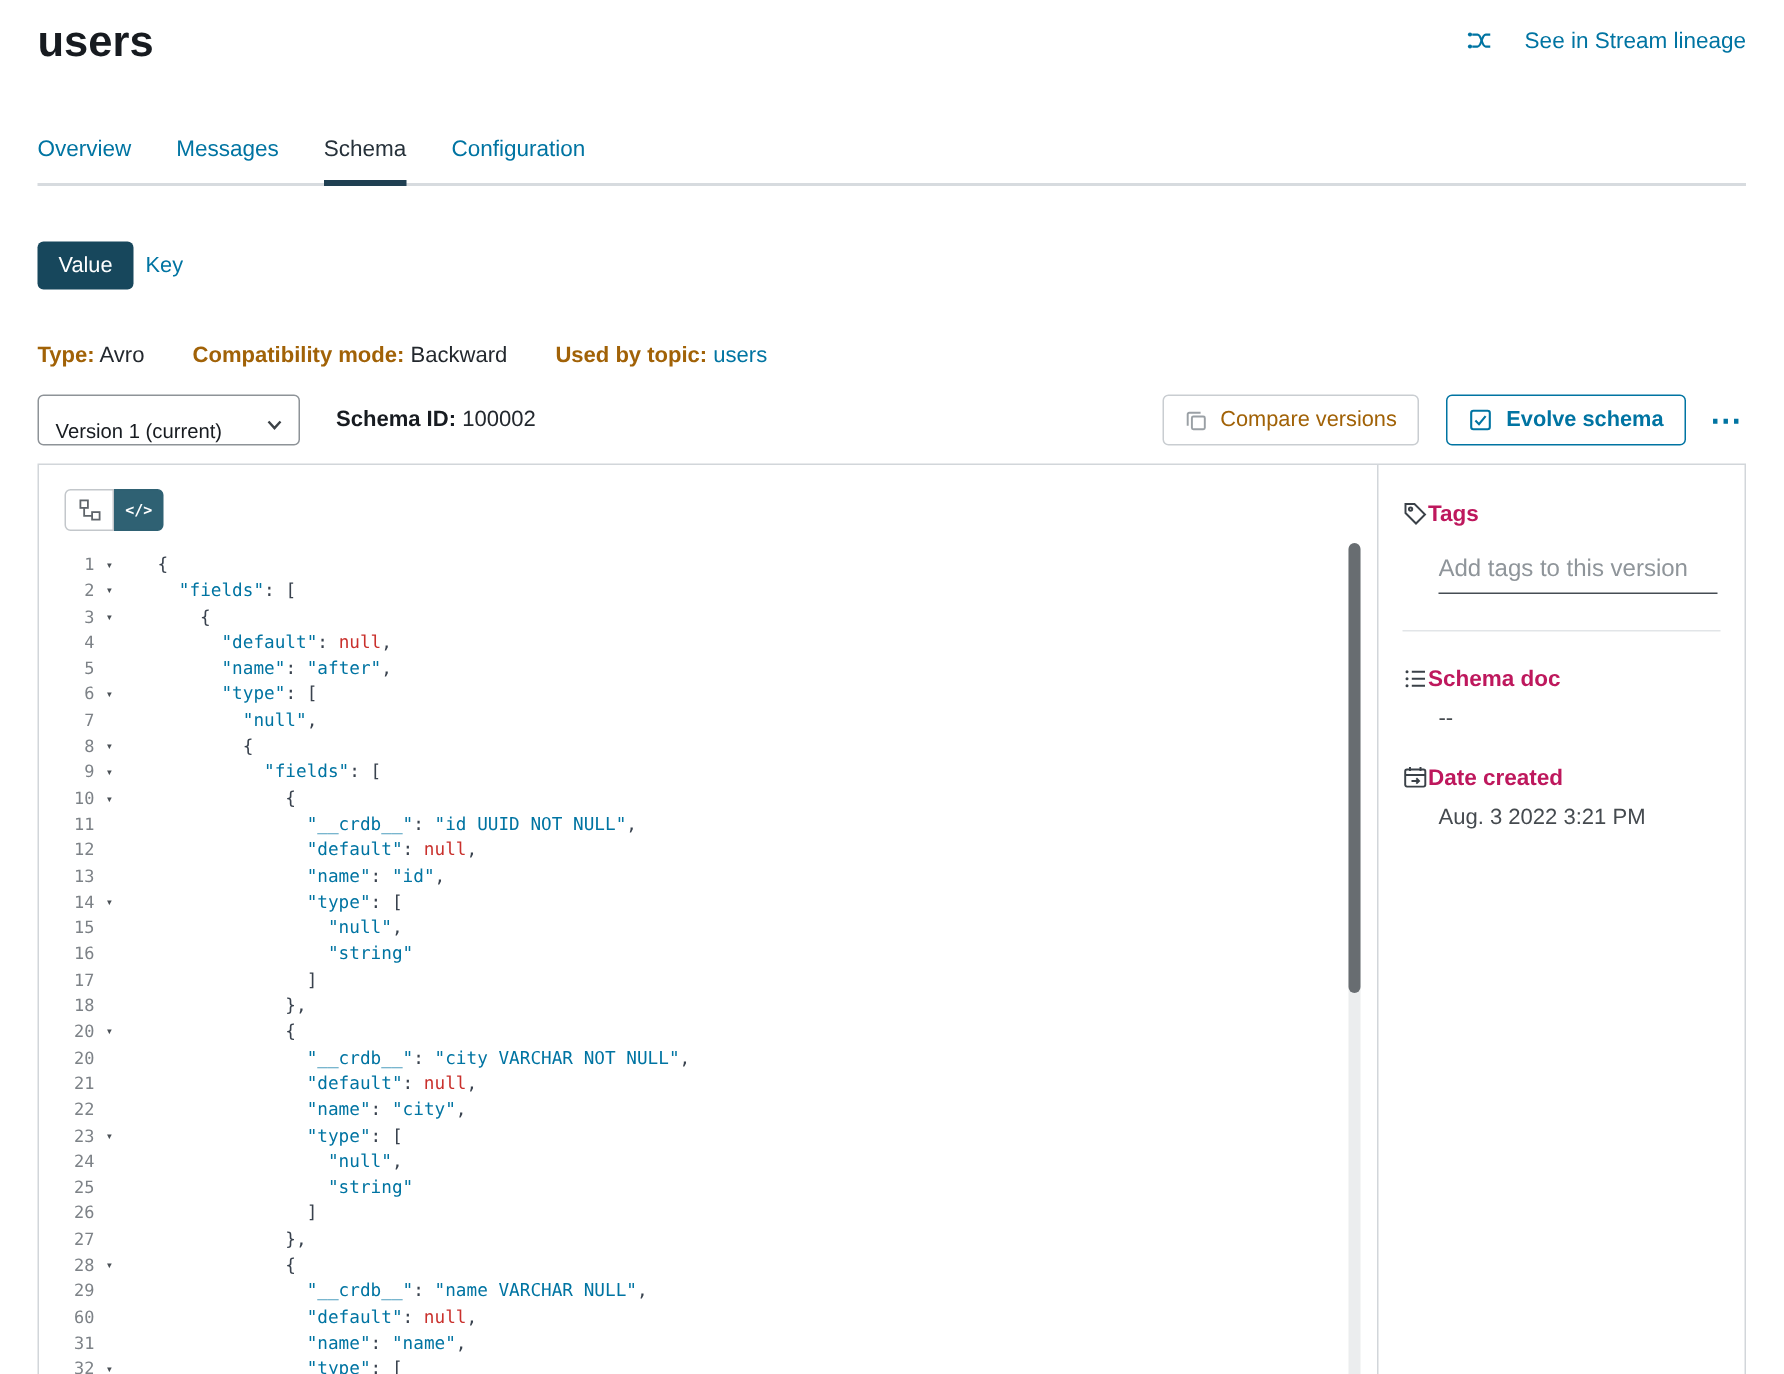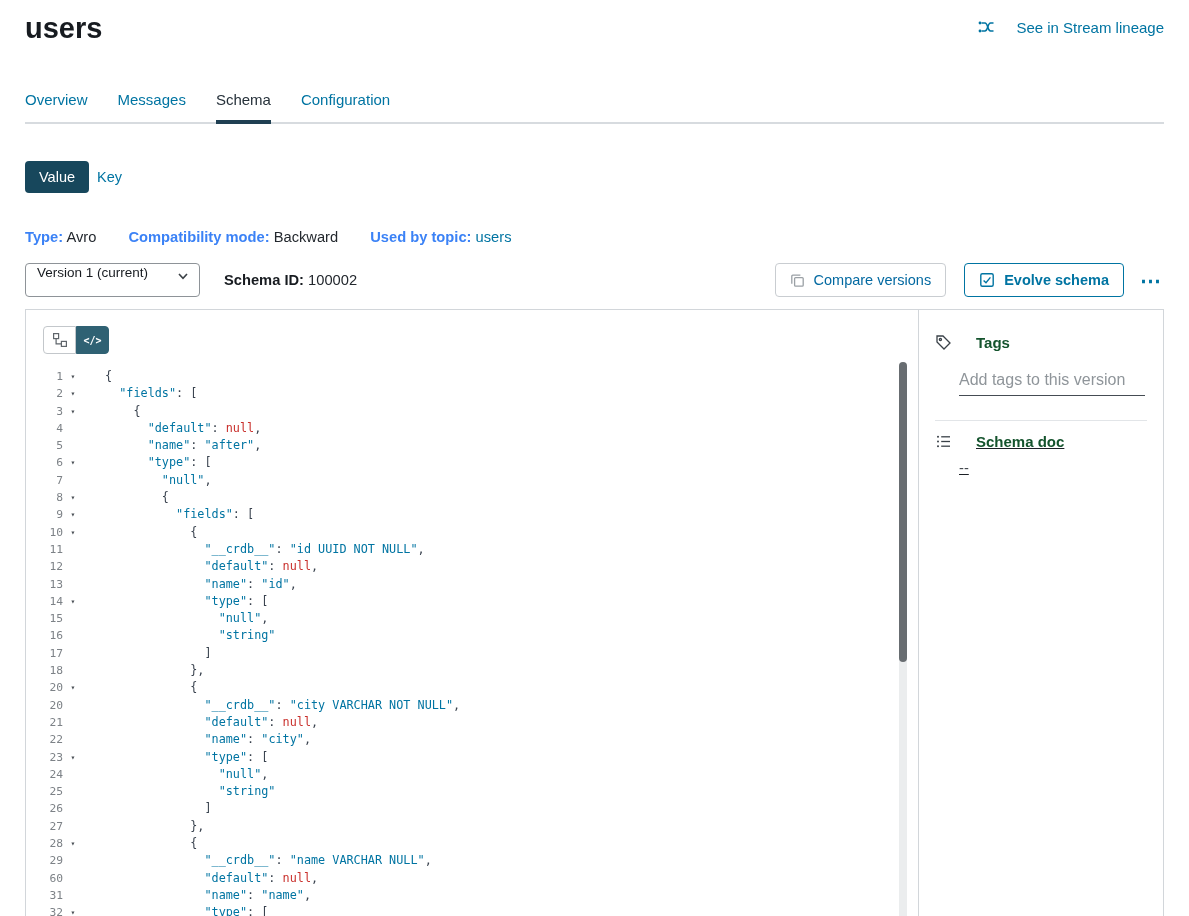--- a/index.html
+++ b/index.html
@@ -20,34 +20,34 @@
     color:var(--accent,#0074a2);text-decoration:none;cursor:pointer;}
   .tab.active{color:#26313a;font-weight:500;}
   .tab.active::after{content:"";position:absolute;left:0;right:0;bottom:-2px;height:4px;background:#1f3f52;}
   
   .mode-row{margin-top:37px;display:flex;align-items:center;}
   .mode-btn{font-family:inherit;font-size:14.5px;border:none;cursor:pointer;border-radius:4px;}
   .mode-btn.dark{background:var(--darkbtn,#17475c);color:#ffffff;padding:8px 14px;}
   .mode-btn.plain{background:transparent;color:var(--accent,#0074a2);padding:8px 0;margin-left:8px;}
   
   .meta-row{margin-top:36px;font-size:14.7px;color:#23282e;}
-  .meta-row b{font-weight:700;color:#3b82f6;}
+  .meta-row b{font-weight:700;color:#a16207;}
   .meta-item{margin-right:28px;}
   .meta-link{color:var(--accent,#0074a2);text-decoration:none;cursor:pointer;}
   
   .controls-row{margin-top:18px;display:flex;align-items:center;}
-  .select{display:flex;align-items:flex-end;justify-content:space-between;width:175px;height:26px;
+  .select{display:flex;align-items:flex-start;justify-content:space-between;width:175px;height:26px;
     border:1px solid #8e9398;border-radius:4px;padding:16px 11px;font-size:13.5px;color:#171b20;
     cursor:pointer;background:#fff;box-sizing:border-box;}
   .schema-id{margin-left:24px;font-size:14.7px;color:#23282e;}
   .schema-id b{font-weight:700;color:#171b20;}
   .spacer{flex:1;}
   .btn{display:flex;align-items:center;gap:9px;height:34px;padding:0 14px;border-radius:4px;
     background:#ffffff;font-family:inherit;font-size:14.5px;cursor:pointer;box-sizing:border-box;}
-  .btn.disabled{border:1px solid #c9cdd1;color:#0369a1;cursor:default;}
+  .btn.disabled{border:1px solid #c9cdd1;color:#a16207;cursor:default;}
   .btn.outline{border:1px solid var(--accent,#0074a2);color:var(--accent,#0074a2);font-weight:600;margin-left:18px;text-align:center;}
   .more-btn{border:none;background:none;color:var(--accent,#0074a2);font-size:21px;font-weight:700;
     letter-spacing:1px;margin-left:14px;cursor:pointer;line-height:1;padding:4px 2px;}
   
   .panel{margin-top:12px;border:1px solid #d2d6da;display:flex;height:740px;box-sizing:border-box;}
   .code-pane{flex:1;position:relative;min-width:0;}
   .code-toolbar{margin:16px 0 6px 17px;display:inline-flex;}
   .tb-btn{width:33px;height:28px;display:flex;align-items:center;justify-content:center;cursor:pointer;box-sizing:border-box;}
   .tb-btn.left{background:#fff;border:1px solid #c3c7cb;border-radius:4px 0 0 4px;}
   .tb-btn.right{background:#2f6173;border:1px solid #2f6173;border-radius:0 4px 4px 0;}
@@ -58,26 +58,26 @@
   .ln{width:37px;text-align:right;color:#7d8287;font-size:11.3px;flex:none;}
   .fold{width:20px;text-align:center;color:#4a5056;font-size:8px;flex:none;}
   .ct{white-space:pre;padding-left:22px;color:#39424e;}
   .t-p{color:#39424e;}
   .t-s{color:var(--strtok,#0074a2);}
   .t-n{color:var(--nulltok,#c9302c);}
   .sb-track{position:absolute;top:52px;bottom:6px;right:11px;width:8px;background:#ebedee;border-radius:4px;}
   .sb-thumb{width:8px;height:300px;background:#686d71;border-radius:4px;cursor:pointer;}
   
   .side{width:245px;flex:none;border-left:1px solid #d2d6da;padding:24px 16px 0 16px;box-sizing:border-box;}
-  .side-head{display:flex;align-items:center;gap:24px;font-size:15px;font-weight:600;color:#14532d;}
+  .side-head{display:flex;align-items:center;gap:0;font-size:15px;font-weight:600;color:#be185d;}
   .tags-input{display:block;margin:18px 0 0 24px;width:186px;border:none;border-bottom:1px solid #454c53;
     font-family:inherit;font-size:16px;color:#1c2026;padding:2px 0 6px 0;outline:none;background:transparent;}
   .tags-input::placeholder{color:#8f959a;}
   .side-divider{margin-top:24px;border-top:1px solid #e2e5e8;}
-  .side-section{margin-top:12px;text-decoration:underline;}
+  .side-section{margin-top:23px;}
   .side-value{margin:10px 0 0 24px;font-size:14.7px;color:#454a4f;}
   .icn{flex:none;display:block;}
 </style>
 </head>
 <body>
 
 <div class="page">
 
   <div class="topbar">
     <h1 class="title">users</h1>
@@ -347,16 +347,29 @@
             <circle cx="3" cy="13.2" r="1" fill="#3a4148" stroke="none"></circle>
             <path d="M6.2 3.8 H15"></path>
             <path d="M6.2 8.5 H15"></path>
             <path d="M6.2 13.2 H15"></path>
           </svg>
           <span>Schema doc</span>
         </div>
         <div class="side-value">--</div>
       </div>
 
+      <div class="side-section">
+        <div class="side-head">
+          <svg class="icn" width="17" height="17" viewBox="0 0 17 17" fill="none" stroke="#3a4148" stroke-width="1.3">
+            <rect x="1.8" y="3" width="13.4" height="11.4" rx="1.2"></rect>
+            <path d="M1.8 6.6 H15.2"></path>
+            <path d="M5 1.4 V4"></path>
+            <path d="M12 1.4 V4"></path>
+            <path d="M6 10.6 H11 M9.2 8.8 L11 10.6 L9.2 12.4"></path>
+          </svg>
+          <span>Date created</span>
+        </div>
+        <div class="side-value">Aug. 3 2022 3:21 PM</div>
+      </div>
 
     </aside>
   </div>
 </div>
 
 </body></html>

